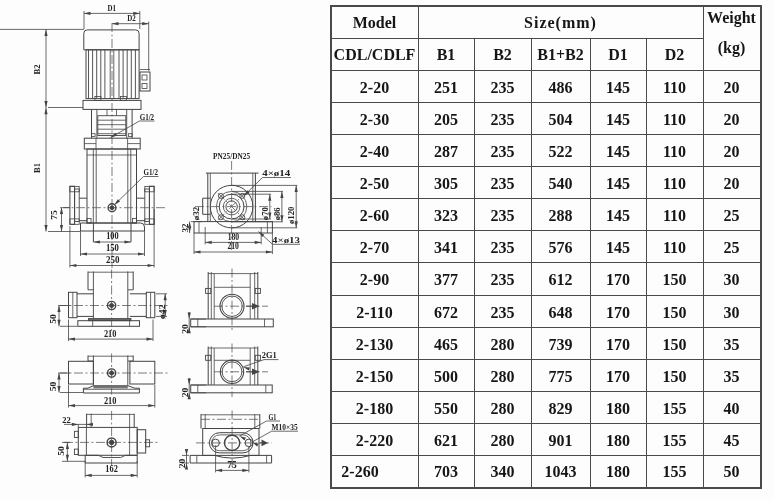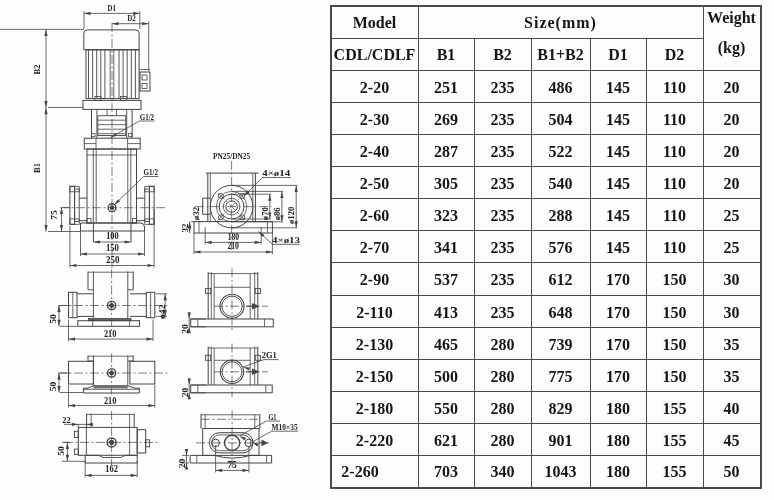--- a/index.html
+++ b/index.html
@@ -556,21 +556,21 @@
 <div class="t" style="left:618.0px;top:55.0px">D1</div>
 <div class="t" style="left:674.5px;top:55.0px">D2</div>
 <div class="t" style="left:374.5px;top:87.7px">2-20</div>
 <div class="t" style="left:446.0px;top:87.7px">251</div>
 <div class="t" style="left:502.5px;top:87.7px">235</div>
 <div class="t" style="left:560.5px;top:87.7px">486</div>
 <div class="t" style="left:618.0px;top:87.7px">145</div>
 <div class="t" style="left:674.5px;top:87.7px">110</div>
 <div class="t" style="left:731.5px;top:87.7px">20</div>
 <div class="t" style="left:374.5px;top:119.7px">2-30</div>
-<div class="t" style="left:446.0px;top:119.7px">269</div>
+<div class="t" style="left:446.0px;top:119.7px">205</div>
 <div class="t" style="left:502.5px;top:119.7px">235</div>
 <div class="t" style="left:560.5px;top:119.7px">504</div>
 <div class="t" style="left:618.0px;top:119.7px">145</div>
 <div class="t" style="left:674.5px;top:119.7px">110</div>
 <div class="t" style="left:731.5px;top:119.7px">20</div>
 <div class="t" style="left:374.5px;top:151.7px">2-40</div>
 <div class="t" style="left:446.0px;top:151.7px">287</div>
 <div class="t" style="left:502.5px;top:151.7px">235</div>
 <div class="t" style="left:560.5px;top:151.7px">522</div>
 <div class="t" style="left:618.0px;top:151.7px">145</div>
@@ -591,28 +591,28 @@
 <div class="t" style="left:674.5px;top:215.7px">110</div>
 <div class="t" style="left:731.5px;top:215.7px">25</div>
 <div class="t" style="left:374.5px;top:247.7px">2-70</div>
 <div class="t" style="left:446.0px;top:247.7px">341</div>
 <div class="t" style="left:502.5px;top:247.7px">235</div>
 <div class="t" style="left:560.5px;top:247.7px">576</div>
 <div class="t" style="left:618.0px;top:247.7px">145</div>
 <div class="t" style="left:674.5px;top:247.7px">110</div>
 <div class="t" style="left:731.5px;top:247.7px">25</div>
 <div class="t" style="left:374.5px;top:280.2px">2-90</div>
-<div class="t" style="left:446.0px;top:280.2px">537</div>
+<div class="t" style="left:446.0px;top:280.2px">377</div>
 <div class="t" style="left:502.5px;top:280.2px">235</div>
 <div class="t" style="left:560.5px;top:280.2px">612</div>
 <div class="t" style="left:618.0px;top:280.2px">170</div>
 <div class="t" style="left:674.5px;top:280.2px">150</div>
 <div class="t" style="left:731.5px;top:280.2px">30</div>
 <div class="t" style="left:374.5px;top:312.7px">2-110</div>
-<div class="t" style="left:446.0px;top:312.7px">413</div>
+<div class="t" style="left:446.0px;top:312.7px">672</div>
 <div class="t" style="left:502.5px;top:312.7px">235</div>
 <div class="t" style="left:560.5px;top:312.7px">648</div>
 <div class="t" style="left:618.0px;top:312.7px">170</div>
 <div class="t" style="left:674.5px;top:312.7px">150</div>
 <div class="t" style="left:731.5px;top:312.7px">30</div>
 <div class="t" style="left:374.5px;top:344.7px">2-130</div>
 <div class="t" style="left:446.0px;top:344.7px">465</div>
 <div class="t" style="left:502.5px;top:344.7px">280</div>
 <div class="t" style="left:560.5px;top:344.7px">739</div>
 <div class="t" style="left:618.0px;top:344.7px">170</div>

